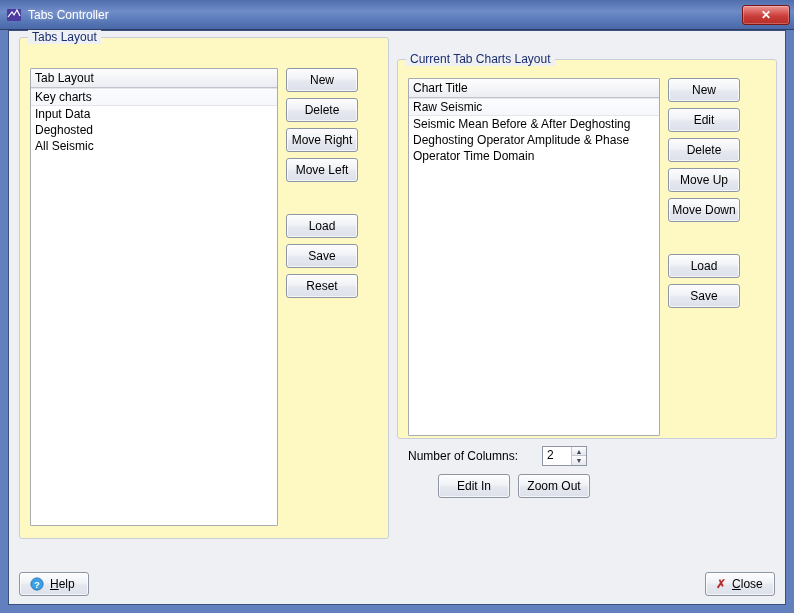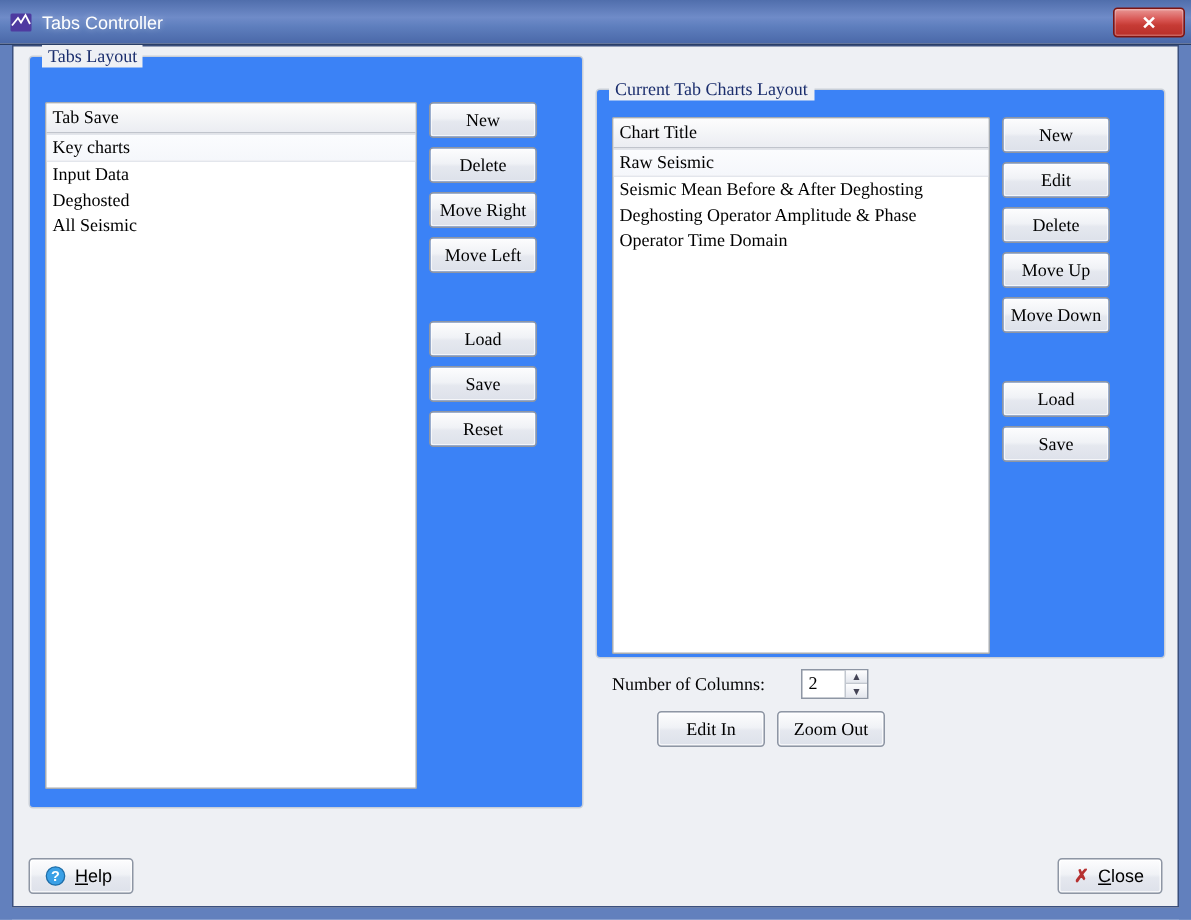--- a/index.html
+++ b/index.html
@@ -37,21 +37,21 @@
   }
   .client {
     width:100%; height:100%;
     background:#eef0f4;
     border:1px solid #3a4f7d;
     position:relative;
     padding:10px 10px 8px 10px;
   }
 
   
-  .groupbox { border:1px solid #c9cfd8; border-radius:3px; position:relative; padding:14px 10px 10px 10px; background:#3b82f6;font-family:Liberation Serif, serif; }
+  .groupbox { border:1px solid #c9cfd8; border-radius:3px; position:relative; padding:14px 10px 10px 10px; background:#fef9c3; }
   .groupbox > .legend { position:absolute; top:-8px; left:8px; background:#eef0f4; padding:0 4px; color:#1b2e6d; font-size:12px; }
 
   .tabs-layout { position:absolute; top:6px; left:10px; width:370px; height:502px; }
   .charts-layout { position:absolute; top:28px; left:388px; width:380px; height:380px; }
   .charts-layout > .legend { color:#1b2e6d; }
 
   
   .listbox {
     background:#fff; border:1px solid #a7acb2; border-radius:1px;
     overflow:hidden;
@@ -120,21 +120,21 @@
   </div>
 </div>
 
 <div class="outer-frame">
   <div class="client">
 
     <div class="groupbox tabs-layout">
       <span class="legend">Tabs Layout</span>
 
       <div class="listbox tabs-list">
-        <div class="list-header">Tab Save</div>
+        <div class="list-header">Tab Layout</div>
         <div class="list-item selected">Key charts</div>
         <div class="list-item">Input Data</div>
         <div class="list-item">Deghosted</div>
         <div class="list-item">All Seismic</div>
       </div>
 
       <div class="tabs-btns">
         <div class="btn">New</div>
         <div class="btn">Delete</div>
         <div class="btn">Move Right</div>

